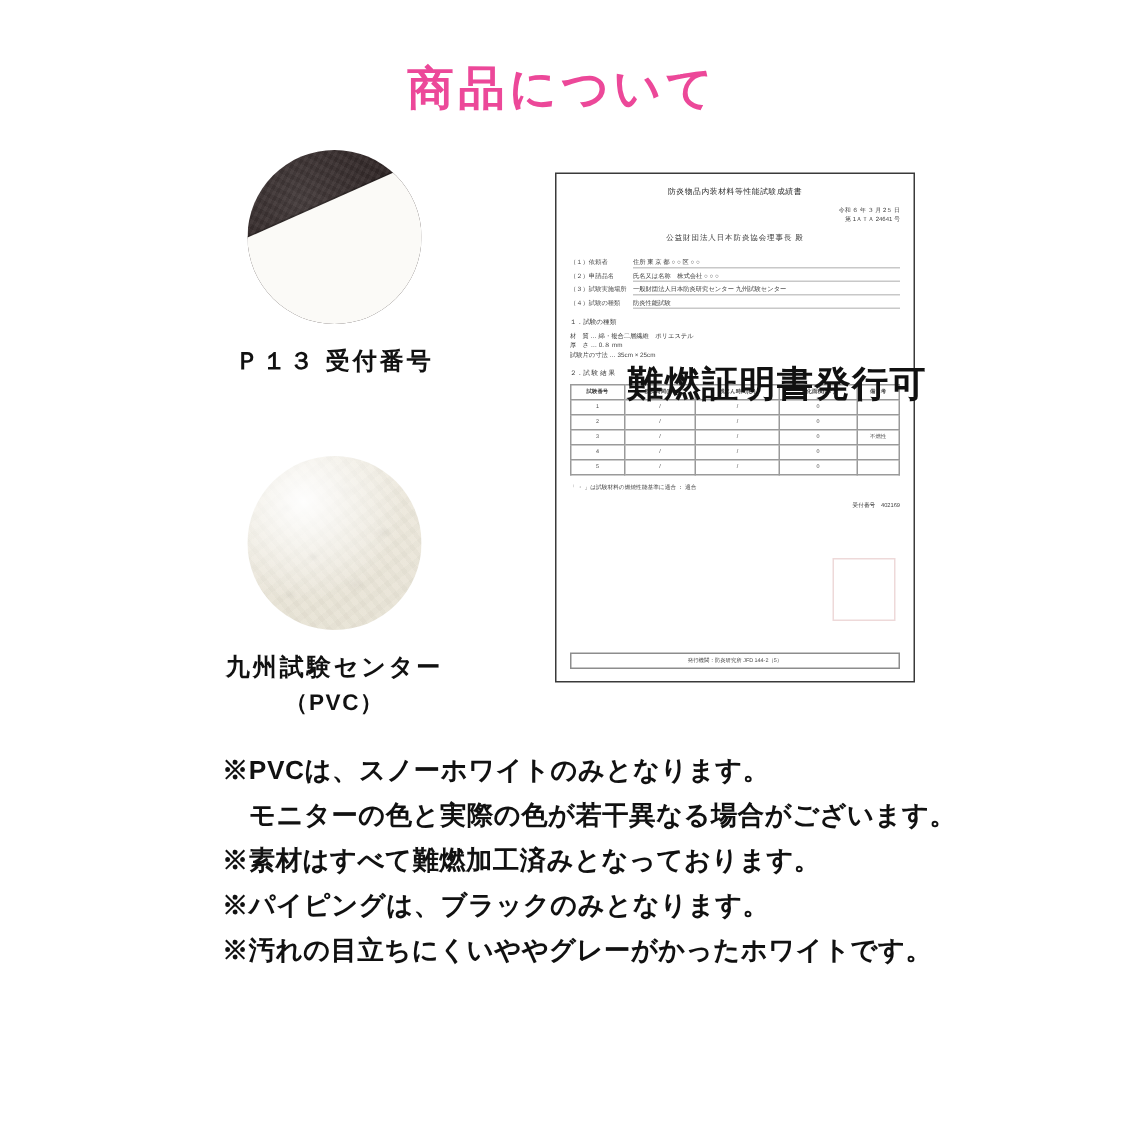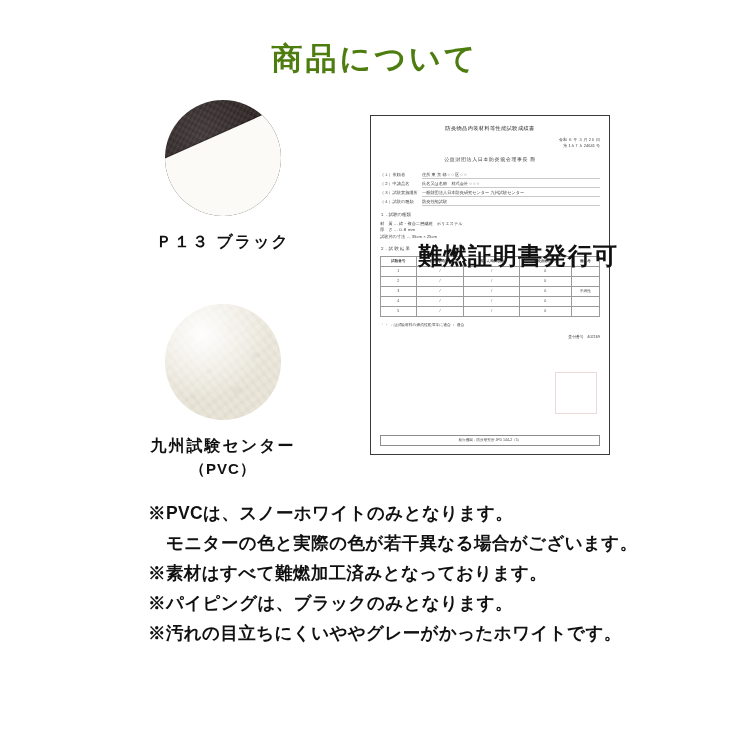--- a/index.html
+++ b/index.html
@@ -26,21 +26,21 @@
   
   .title {
     position: absolute;
     top: 38px;
     left: 0;
     width: 750px;
     text-align: center;
     font-size: 31px;
     font-weight: bold;
     letter-spacing: 3px;
-    color: #4d7c0f;
+    color: #ec4899;
   }
 
   
   .swatch-col {
     position: absolute;
     top: 100px;
     left: 128px;
     width: 190px;
   }
 
@@ -242,21 +242,21 @@
 
 <div class="page">
 
   <div class="title">商品について</div>
 
   <div class="swatch-col">
 
     <div class="swatch-block">
       <div class="swatch-circle swatch-black"></div>
       <div class="swatch-label">
-        <span>Ｐ１３ ブラック</span>
+        <span>Ｐ１３ 受付番号</span>
       </div>
     </div>
 
     <div class="swatch-block">
       <div class="swatch-circle swatch-white"></div>
       <div class="swatch-label">
         <span>九州試験センター</span>
         <span class="sub">（PVC）</span>
       </div>
     </div>

